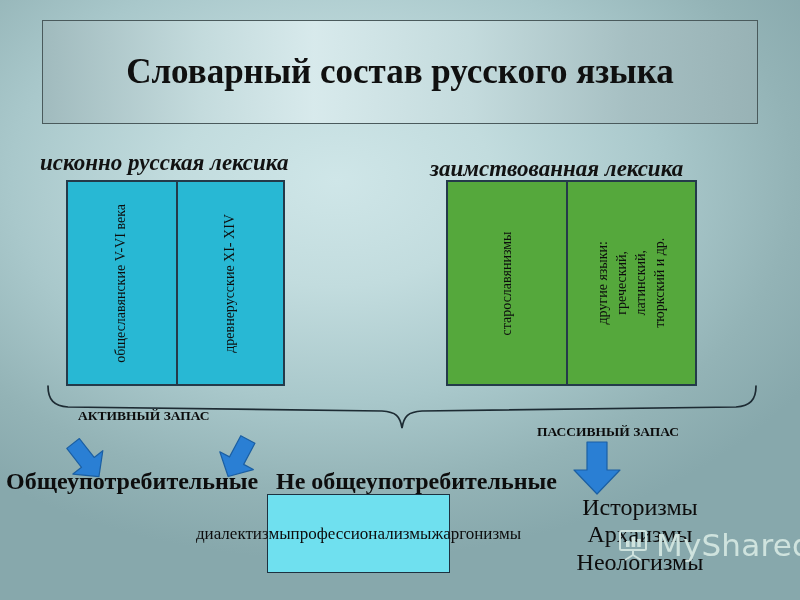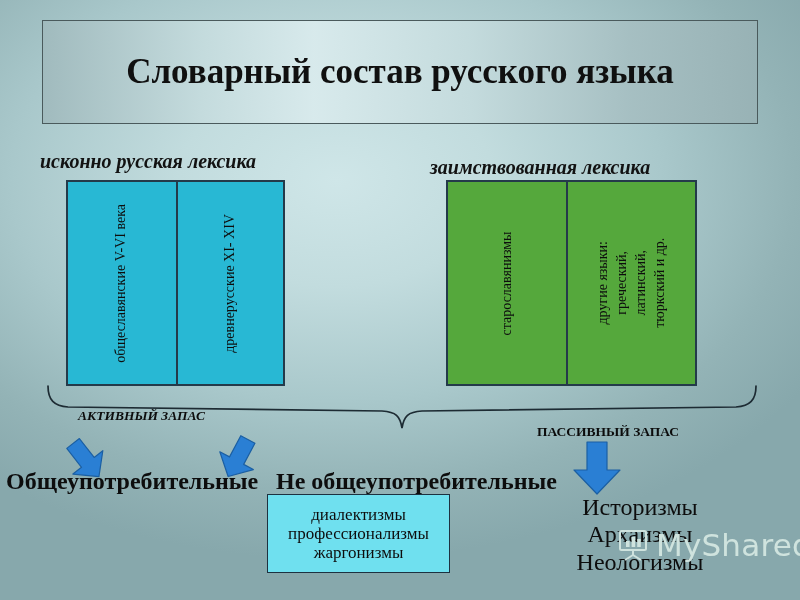--- a/index.html
+++ b/index.html
@@ -54,21 +54,21 @@
     color: #101010;
     letter-spacing: 0px;
     white-space: nowrap;
   }
 
   
   .col-heading {
     position: absolute;
     font-style: italic;
     font-weight: bold;
-    font-size: 20px;
+    font-size: 23px;
     color: #121212;
     white-space: nowrap;
   }
   #heading-native  { left: 40px;  top: 150px; }
   #heading-borrow  { left: 414px; top: 156px; margin-left: 16px; }
 
   
   .lex-table {
     position: absolute;
     display: flex;
@@ -117,21 +117,21 @@
 
   
   .reserve-label {
     position: absolute;
     font-weight: bold;
     font-size: 13.5px;
     color: #0c0c0c;
     white-space: nowrap;
     font-family: "Liberation Serif", "DejaVu Serif", serif;
   }
-  #label-active  { left: 78px;  top: 408px; font-style: italic; }
+  #label-active  { left: 78px;  top: 408px; }
   #label-passive { left: 537px; top: 424px; }
 
   
   .arrow { position: absolute; }
   #arrow-common     { left: 64px;  top: 437px; transform: rotate(-38deg); }
   #arrow-noncommon  { left: 216px; top: 435px; transform: rotate(28deg); }
   #arrow-passive    { left: 570px; top: 440px; }
 
   
   .bottom-word {
@@ -148,21 +148,20 @@
   #info-box {
     position: absolute;
     left: 267px;
     top: 494px;
     width: 183px;
     height: 79px;
     background: #6fe0ef;
     border: 1px solid #1d3140;
     box-sizing: border-box;
     display: flex;
-    flex-direction: column;
     align-items: center;
     justify-content: center;
     line-height: 1.12;
   }
   #info-box div {
     font-size: 17px;
     color: #0d0d0d;
     white-space: nowrap;
   }
 

